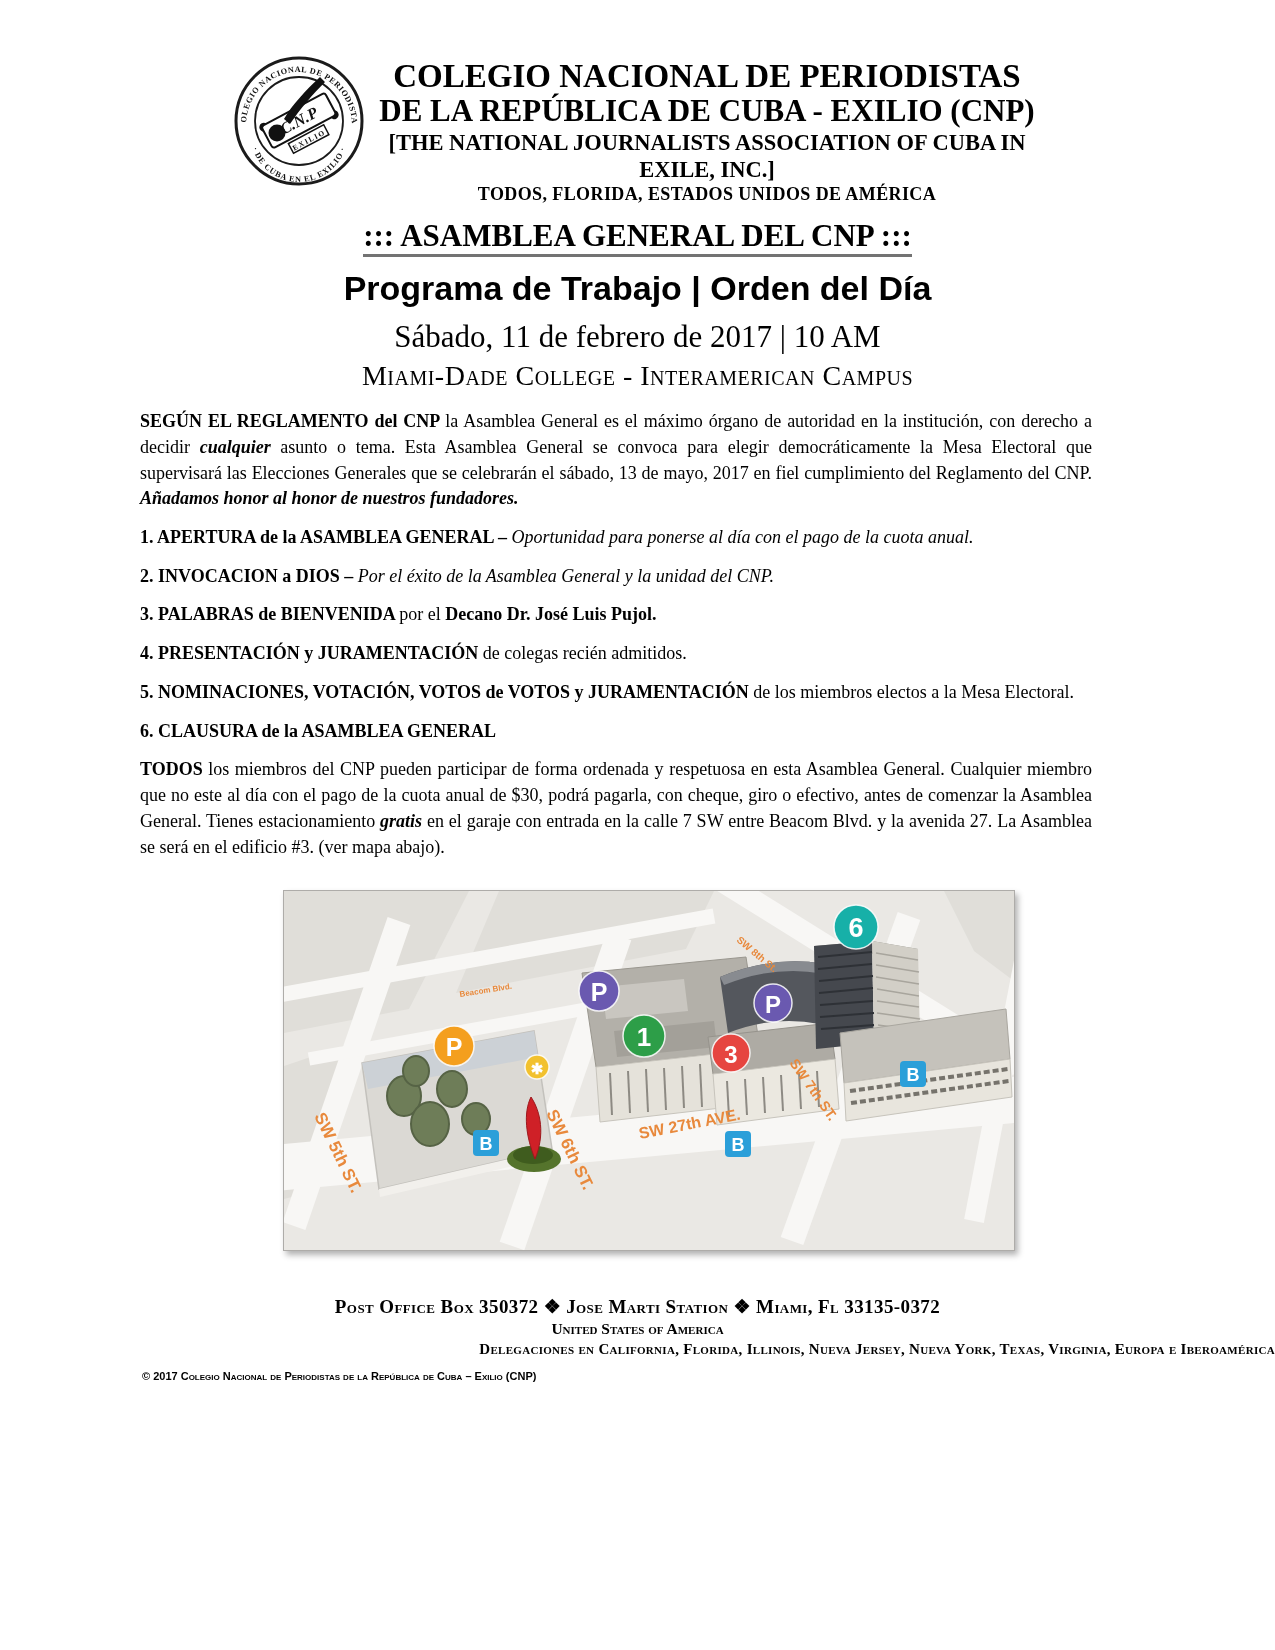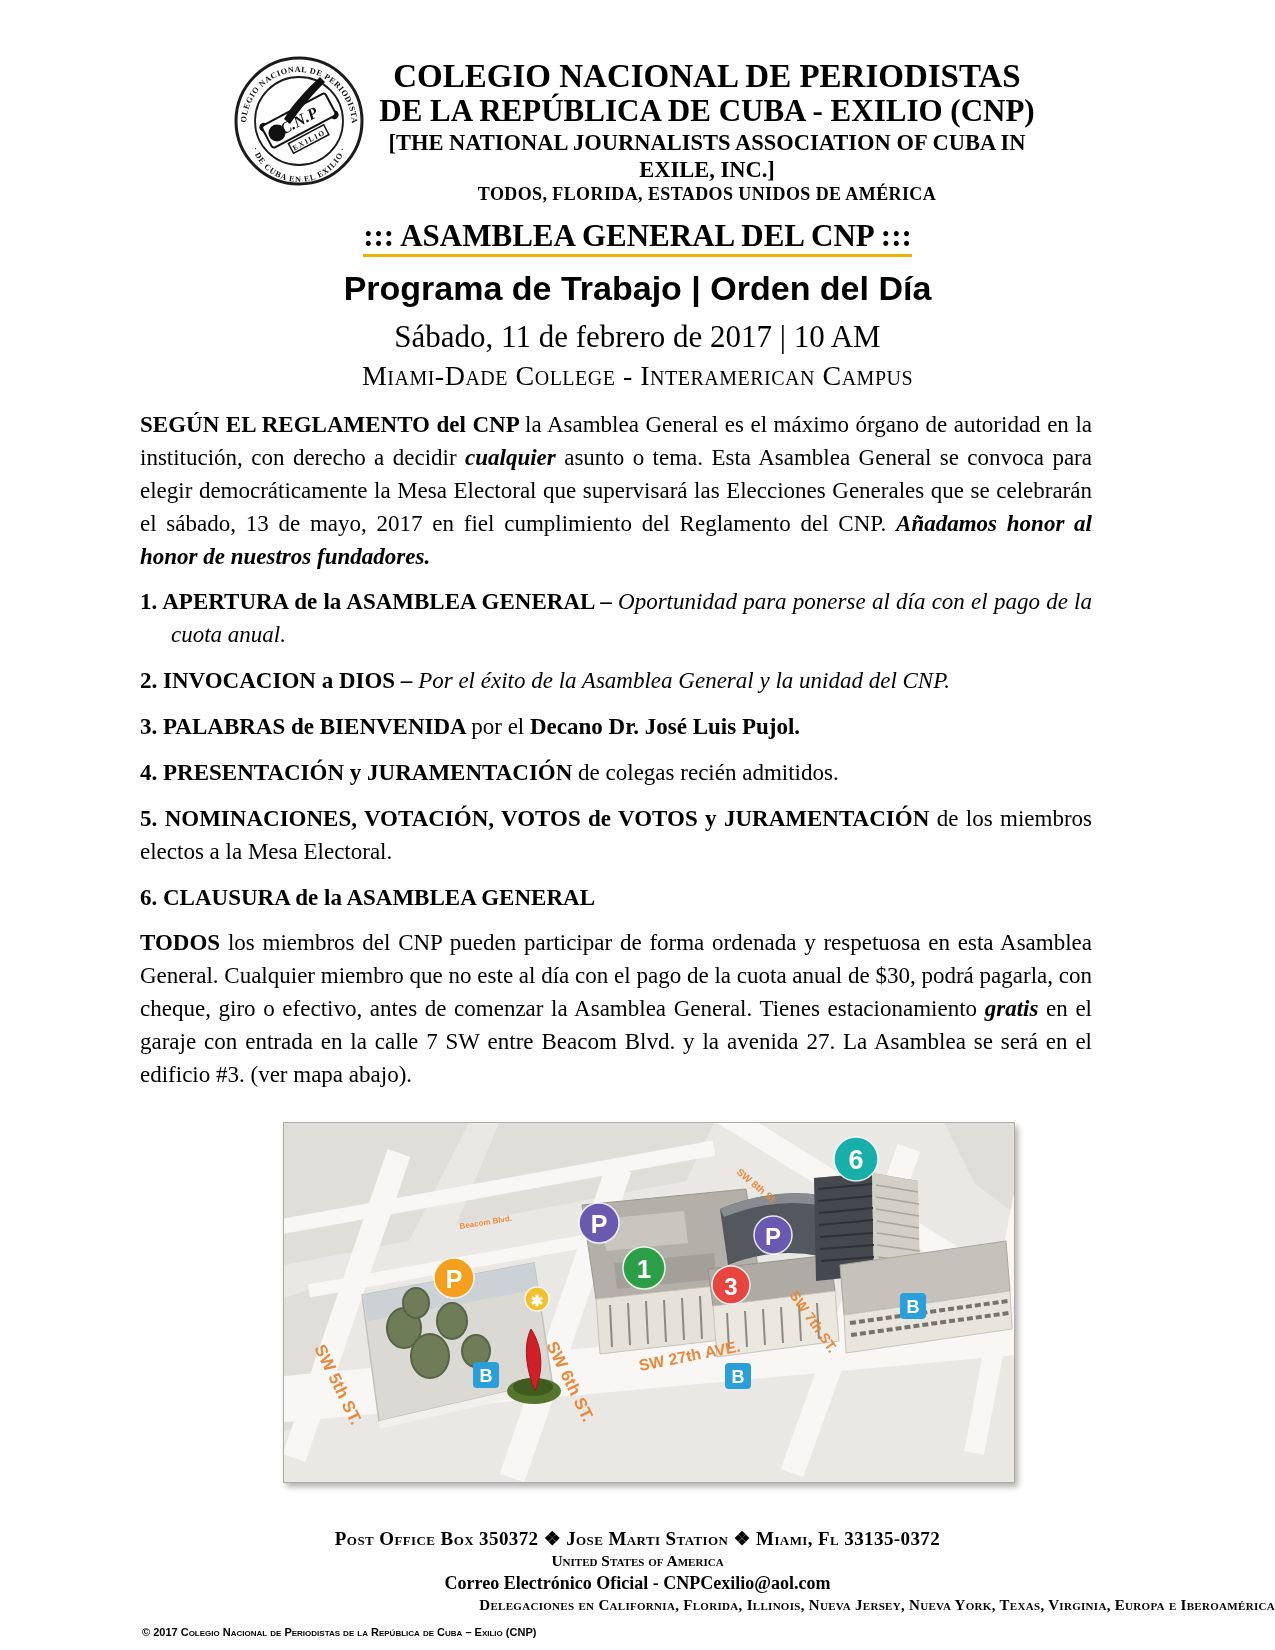--- a/index.html
+++ b/index.html
@@ -9,27 +9,27 @@
   .org-header{display:flex;align-items:flex-start;margin:55px 0 0 233px;}
   .org-logo{width:132px;height:132px;flex:0 0 auto;}
   .org-text{width:672px;text-align:center;margin-left:6px;margin-top:4px;}
   .org-line1{font-size:33px;font-weight:bold;line-height:1.06;}
   .org-line2{font-size:31px;font-weight:bold;line-height:1.12;}
   .org-line3{font-size:22.5px;font-weight:bold;line-height:1.2;}
   .org-line4{font-size:18px;font-weight:bold;letter-spacing:.4px;line-height:1.3;}
   
   .event-head{text-align:center;}
   .event-title{font-size:31px;font-weight:bold;margin-top:12px;}
-  .event-title .u{border-bottom:3px solid #eab308;padding-bottom:1px;}
+  .event-title .u{border-bottom:3px solid #737373;padding-bottom:1px;}
   .event-subtitle{font-family:"Liberation Sans",sans-serif;font-size:34px;font-weight:bold;margin-top:15px;}
   .event-datetime{font-size:31px;margin-top:11px;}
   .event-venue{font-size:28px;font-variant:small-caps;letter-spacing:.5px;margin-top:5px;}
   .event-room{font-size:26px;font-weight:bold;font-variant:small-caps;letter-spacing:.5px;margin-top:1px;}
   
-  .body-copy{margin:17px 183px 0 140px;font-size:23px;line-height:1.43;text-align:justify;}
+  .body-copy{margin:17px 183px 0 140px;font-size:18px;line-height:1.43;text-align:justify;}
   .body-copy p{margin:0 0 13px 0;}
   .agenda-item.hang{padding-left:31px;text-indent:-31px;}
   .sg-n{font-weight:normal;font-style:normal;}
   .sg-b{font-weight:bold;}
   .sg-i{font-style:italic;}
   .sg-bi{font-weight:bold;font-style:italic;}
   
   .map-figure{margin:30px 0 0 283px;width:730px;height:359px;border:1px solid #aeaca9;
               box-shadow:3px 4px 6px rgba(0,0,0,.30);background:#eae8e4;}
   .map-figure svg{display:block;}
@@ -252,18 +252,17 @@
             <rect x="-13" y="-13" width="26" height="26" rx="4" fill="#2b9fd9"></rect>
             <text y="1" text-anchor="middle" dominant-baseline="central" fill="#ffffff" font-size="18" font-weight="bold" font-family="Liberation Sans, sans-serif">B</text>
           </g>
         </g>
     </svg>
   </figure>
 
   <footer class="doc-footer">
     <div class="f-po">Post Office Box 350372 ❖ Jose Marti Station ❖ Miami, Fl 33135-0372</div>
     <div class="f-country">United States of America</div>
-    <div class="f-email">Correo Electrónico Oficial - CNPCexilio@aol.com</div>
     <div class="f-deleg">Delegaciones en California, Florida, Illinois, Nueva Jersey, Nueva York, Texas, Virginia, Europa e Iberoamérica</div>
     <div class="f-copy">© 2017 Colegio Nacional de Periodistas de la República de Cuba – Exilio (CNP)</div>
   </footer>
 
 </div>
 
 </body></html>

